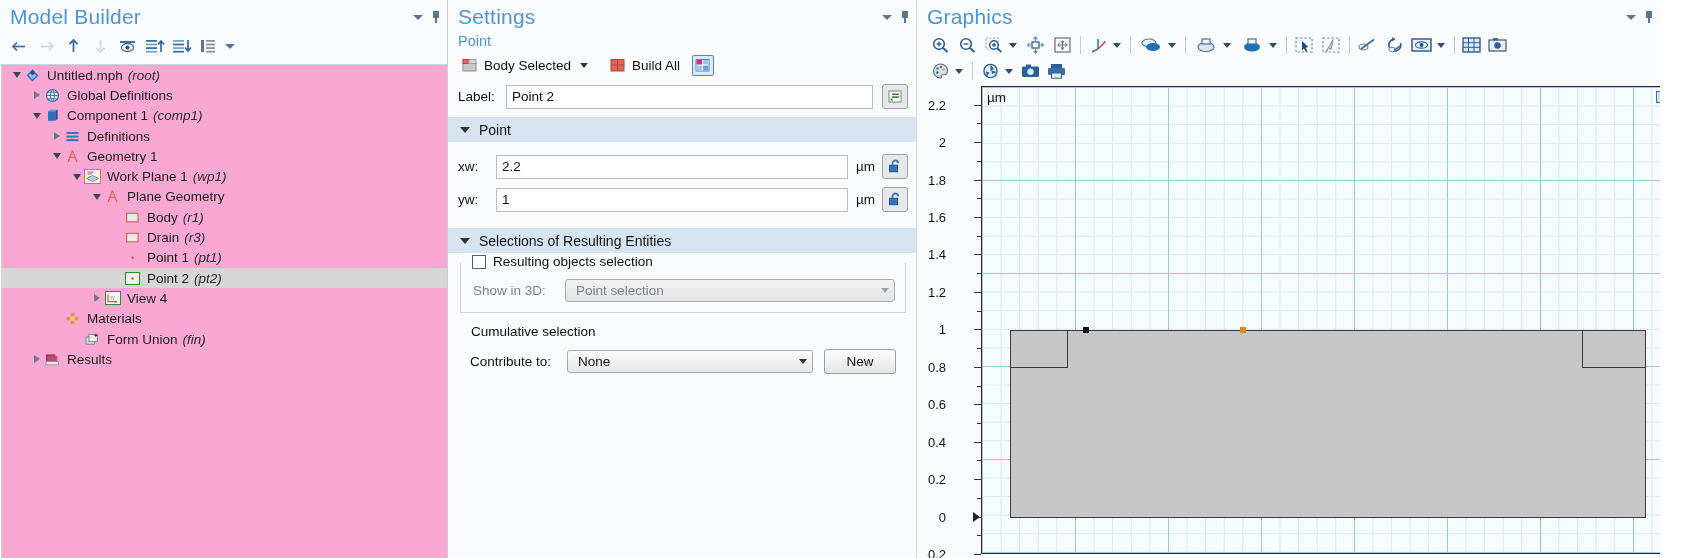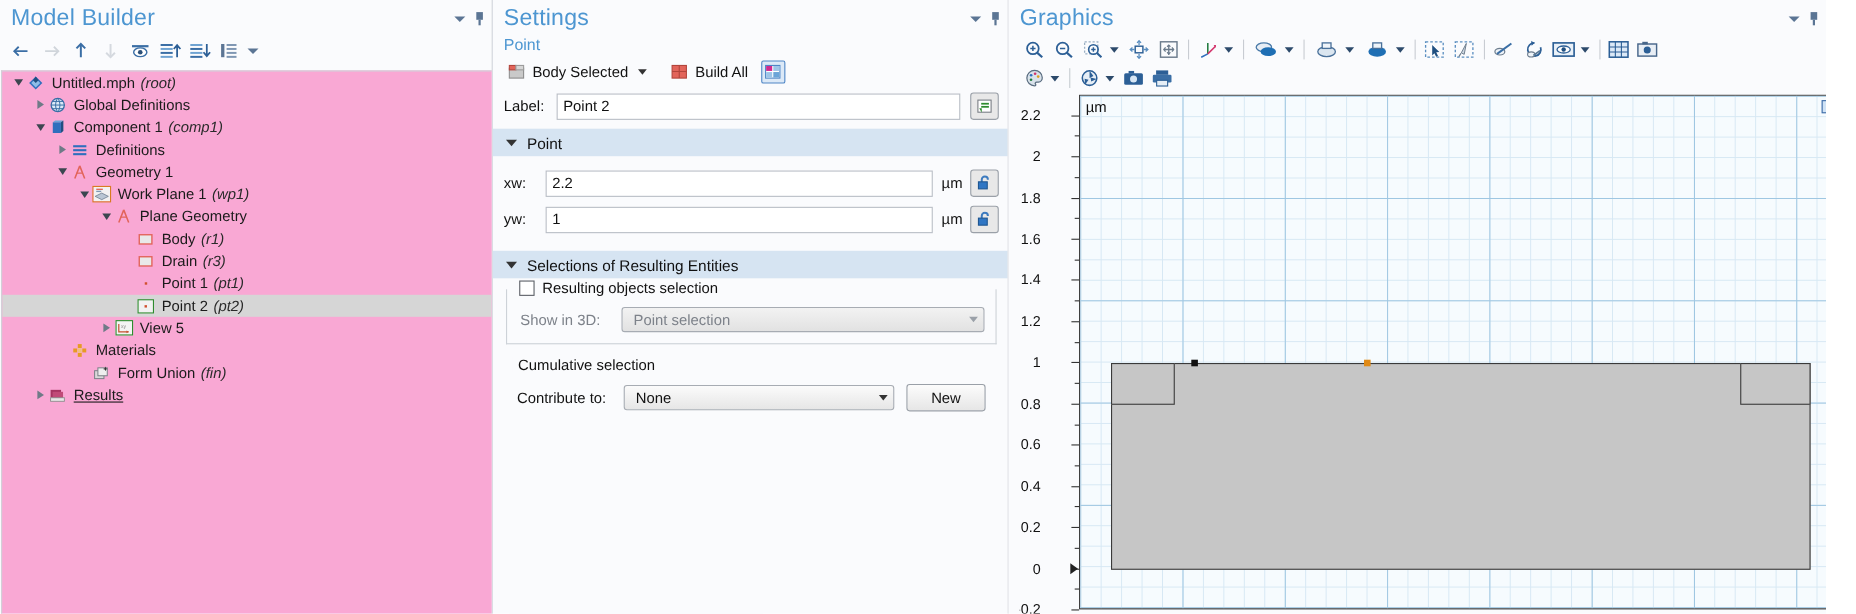--- a/index.html
+++ b/index.html
@@ -395,21 +395,21 @@
           </span>
           <span class="ticon">
             <span class="iconbox-green" style="display:flex;width:16px;height:14px;align-items:center;justify-content:center;background:#f4f4f4">
               <svg width="13" height="11" viewBox="0 0 13 11">
                 <path d="M2 1.5v7.2h9" stroke="#c4502f" stroke-width="1.1" fill="none"></path>
                 <path d="M11 8.7 9 7.5v2.4z" fill="#c4502f"></path>
                 <text x="4" y="5.6" font-size="4.6" fill="#8a8a8a" font-family="Liberation Sans">xy</text>
               </svg>
             </span>
           </span>
-          <span class="tlabel">View 5</span>
+          <span class="tlabel">View 4</span>
         </div>
         <div class="tnode" style="padding-left: 48px;">
           <span class="twist"></span>
           <span class="ticon">
             <svg width="17" height="15" viewBox="0 0 17 15">
               <rect x="6.7" y="1.8" width="3.6" height="3.6" fill="#e79a24"></rect>
               <rect x="2.6" y="5.8" width="3.6" height="3.6" fill="#e79a24"></rect>
               <rect x="10.8" y="5.8" width="3.6" height="3.6" fill="#e79a24"></rect>
               <rect x="6.7" y="9.8" width="3.6" height="3.6" fill="#e79a24"></rect>
               <rect x="6.7" y="5.8" width="3.6" height="3.6" fill="#f2c27c"></rect>
@@ -421,21 +421,21 @@
           <span class="twist"></span>
           <span class="ticon">
             <svg width="17" height="15" viewBox="0 0 17 15">
               <rect x="2" y="5" width="8.5" height="7.2" fill="#d9d9d9" stroke="#7a7f86" stroke-width=".9"></rect>
               <rect x="5" y="2.4" width="8.5" height="7.2" fill="#eeeeee" stroke="#7a7f86" stroke-width=".9"></rect>
               <path d="M11.8 1.2l.6 1.6 1.6.6-1.6.6-.6 1.6-.6-1.6-1.6-.6 1.6-.6z" fill="#333"></path>
             </svg>
           </span>
           <span class="tlabel">Form Union<span class="ital">(fin)</span></span>
         </div>
-        <div class="tnode" style="padding-left: 28px; text-decoration: underline;">
+        <div class="tnode" style="padding-left: 28px;">
           <span class="twist">
             <span class="tw-closed"></span>
           </span>
           <span class="ticon">
             <svg width="17" height="15" viewBox="0 0 17 15">
               <rect x="2" y="2.4" width="9.5" height="7" fill="#a63562"></rect>
               <rect x="3.8" y="4.2" width="9.5" height="7" fill="#c04b78"></rect>
               <rect x="2" y="9.6" width="12.5" height="3.2" fill="#e8e8e8" stroke="#8a8a8a" stroke-width=".8"></rect>
             </svg>
           </span>

